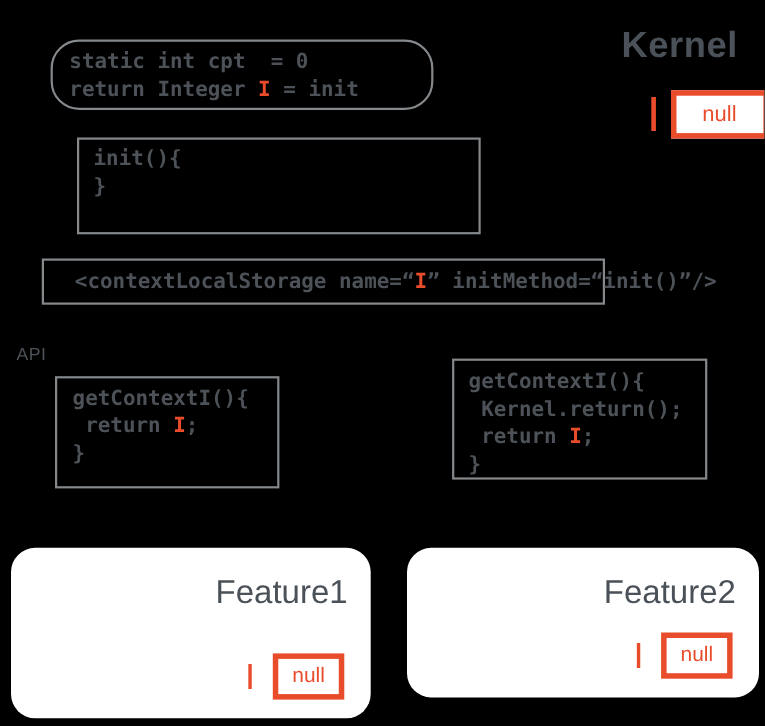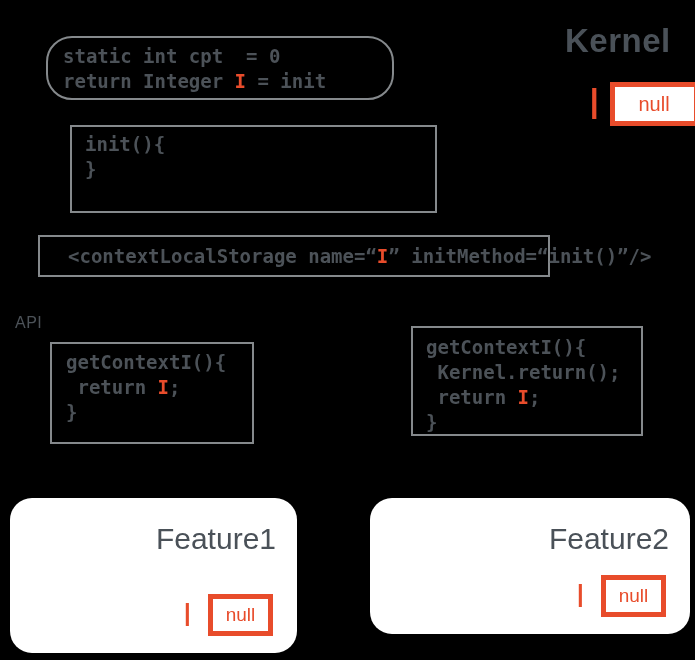--- a/index.html
+++ b/index.html
@@ -31,21 +31,21 @@
     position:absolute;color:var(--title-text,#4A5158);
     font-weight:700;letter-spacing:0.5px;
   }
   #kernel-title{left:565px;top:22px;font-size:33px;}
   #api-label{left:15px;top:314px;font-size:16px;color:var(--code-text,#4C5258);font-weight:normal;letter-spacing:0.5px;}
   
   .feature-card{
     position:absolute;background:var(--card-bg,#FFFFFF);
     border-radius:22px;box-sizing:border-box;
   }
-  #feature1-card{left:10px;top:498px;width:287px;height:155px;}
+  #feature1-card{left:10px;top:498px;width:327px;height:155px;}
   #feature2-card{left:370px;top:498px;width:320px;height:136px;}
   .feature-title{
     position:absolute;top:24px;right:21px;
     font-size:30px;font-weight:300;color:var(--title-text,#4C535A);
   }
   
   .var-group{position:absolute;display:flex;align-items:center;}
   #kernel-var-group{left:588px;top:82px;height:44px;gap:9px;}
   .feature-card .var-group{right:24px;bottom:17px;gap:16px;}
   .i-marker{

